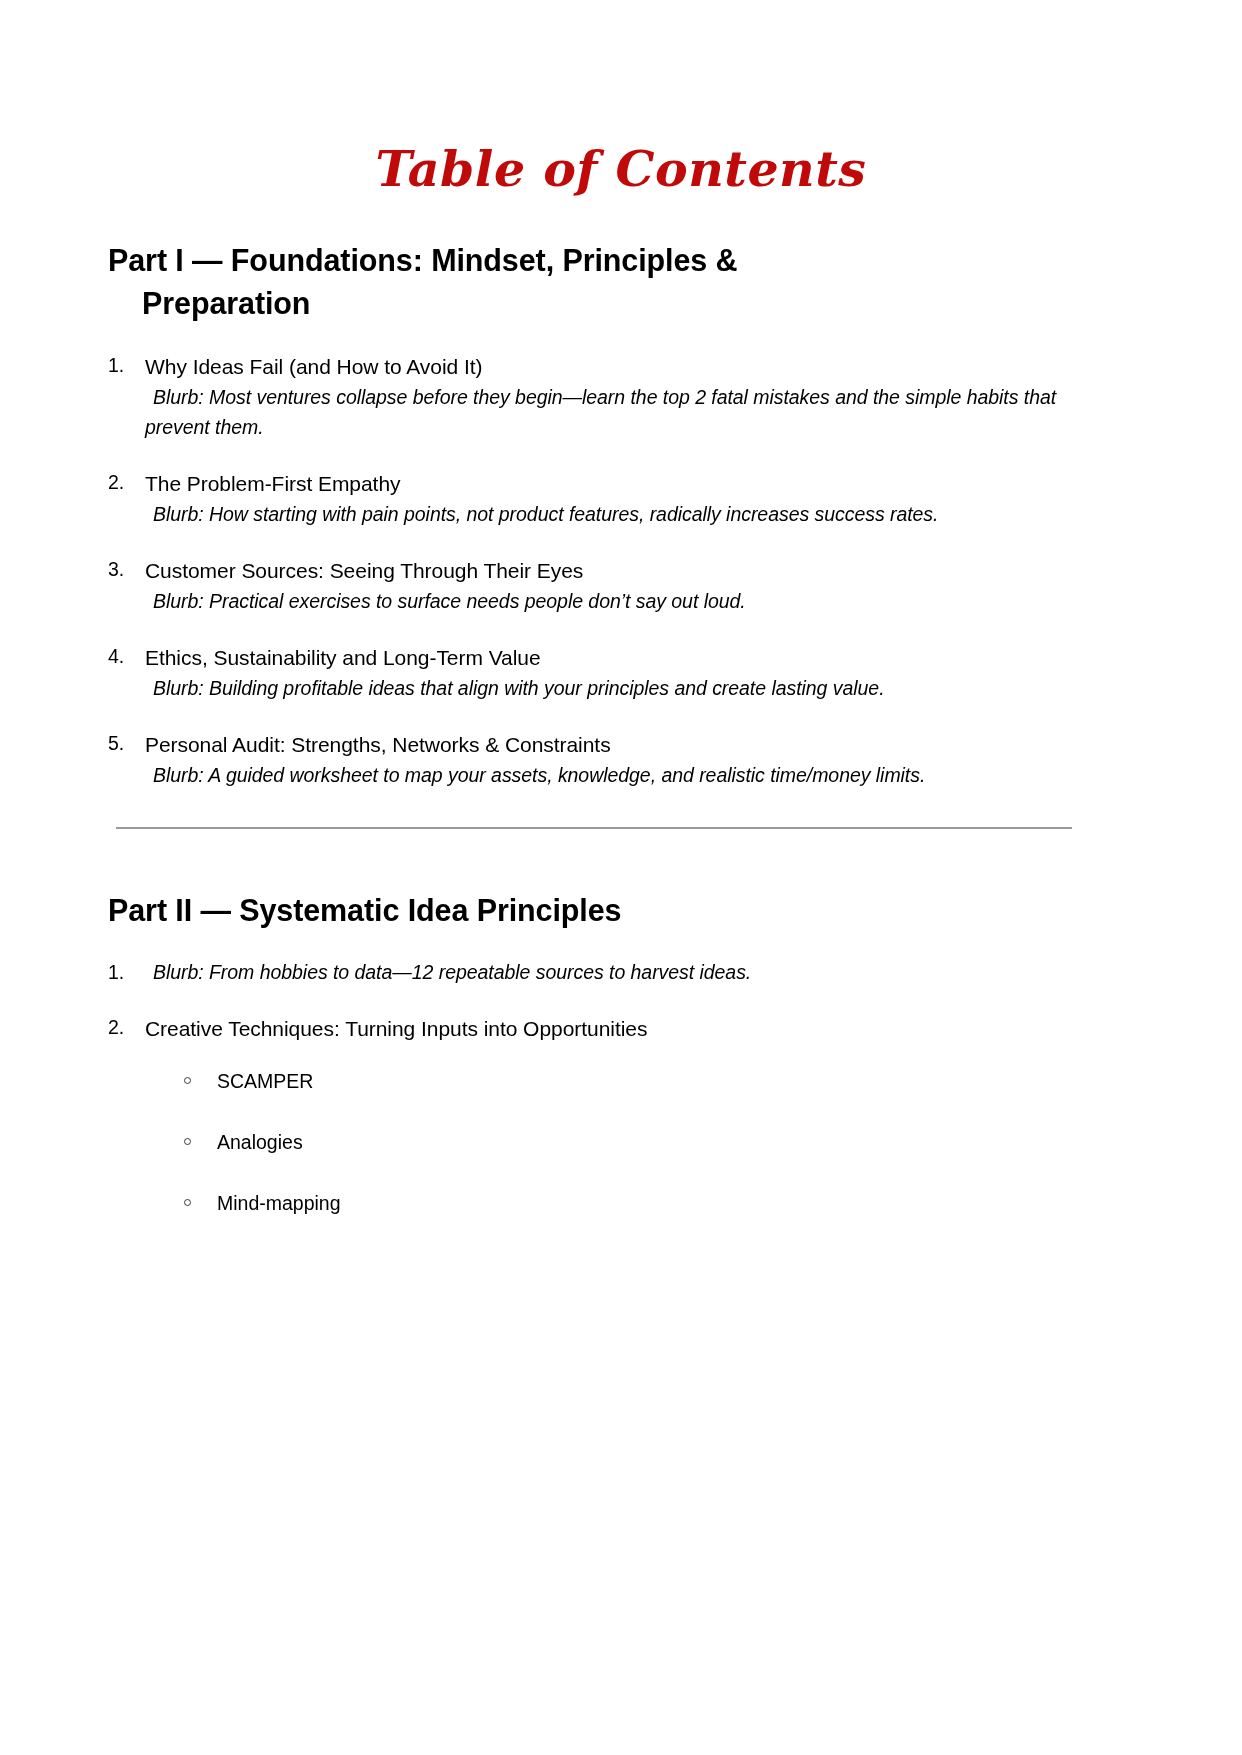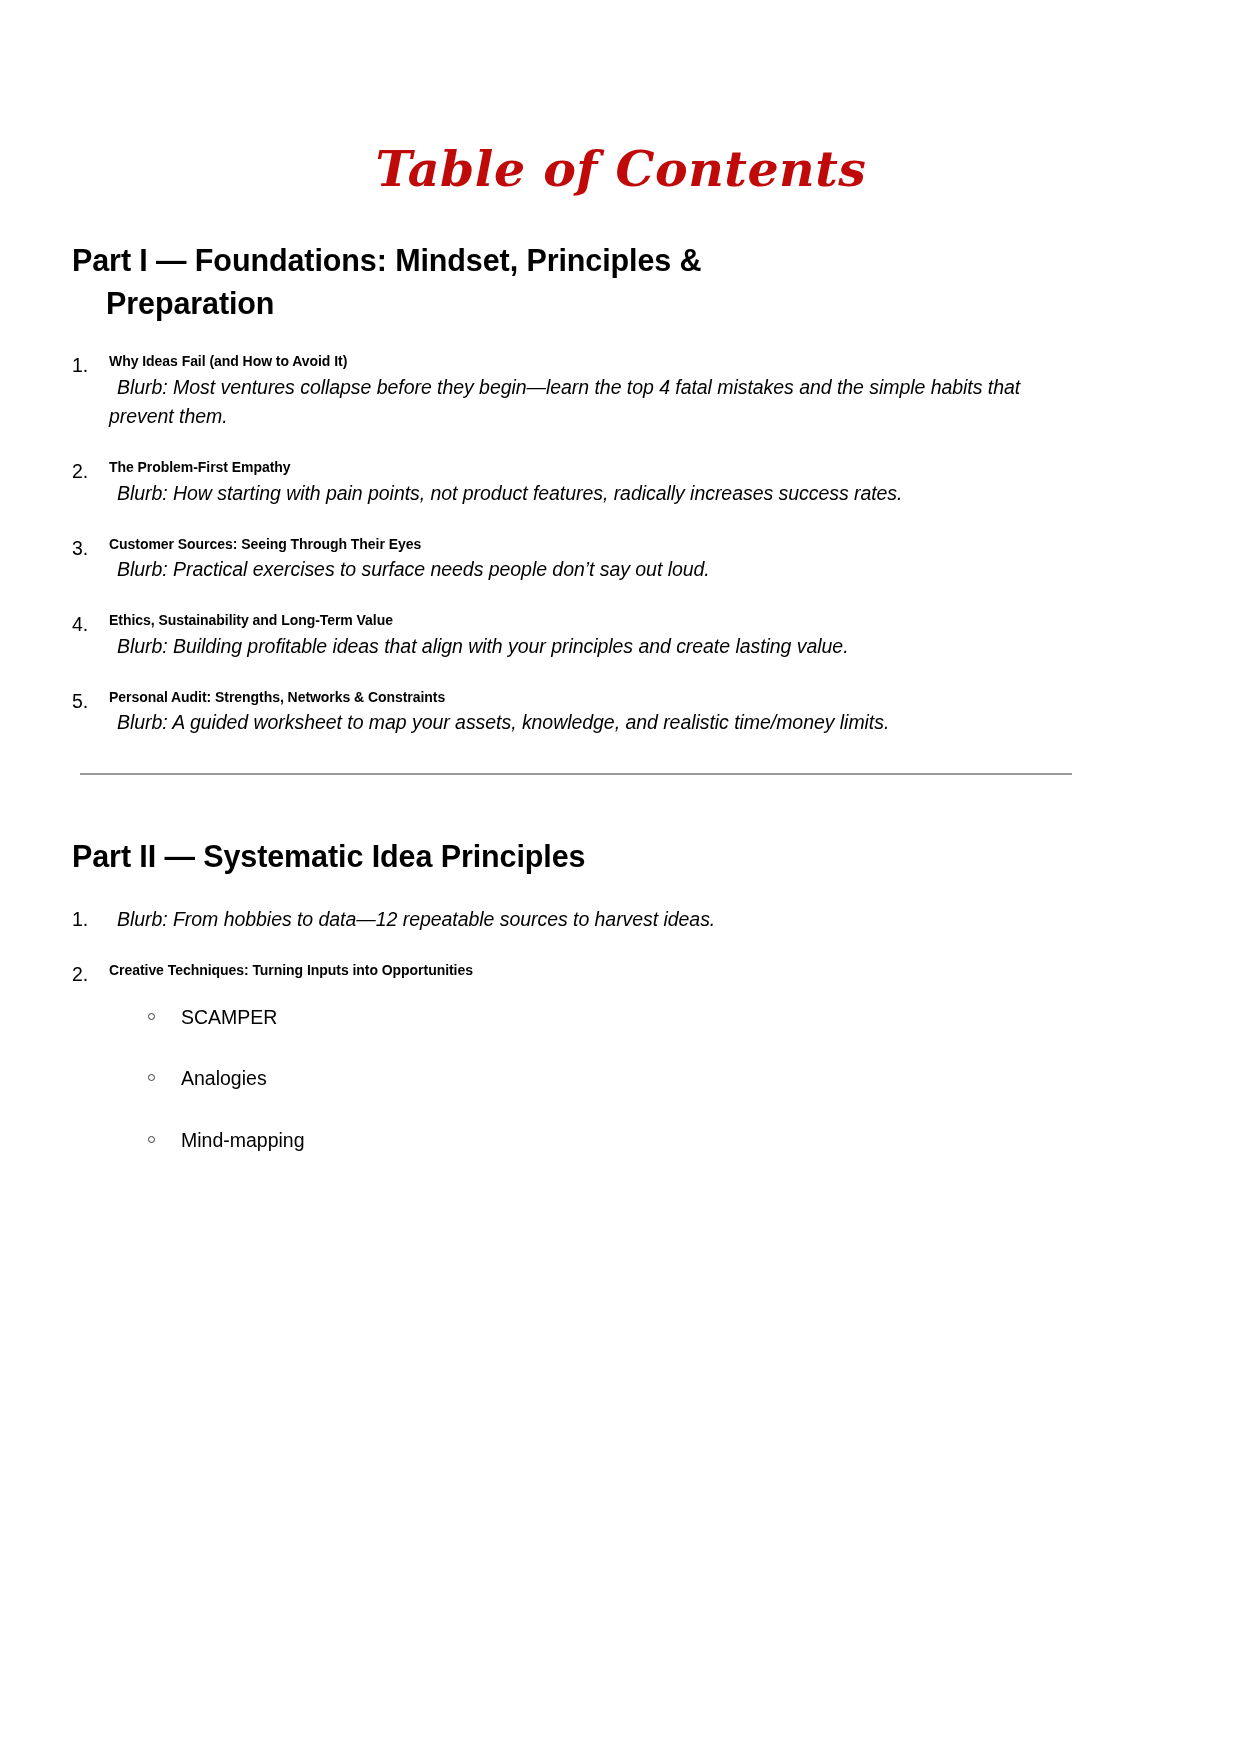--- a/index.html
+++ b/index.html
@@ -28,21 +28,21 @@
     font-weight: bold;
     font-style: italic;
     font-size: 49px;
     letter-spacing: 0.5px;
     color: #C00A0A;
     margin: 0;
     padding-top: 143px;
     line-height: 1.1;
   }
   .content {
-    padding-left: 72px;
+    padding-left: 108px;
     padding-right: 170px;
     margin-top: 42px;
   }
   .part-heading {
     font-family: "Liberation Sans", sans-serif;
     font-weight: bold;
     font-size: 30.5px;
     line-height: 1.42;
     color: #000000;
     margin: 0 0 0 0;
@@ -67,22 +67,22 @@
   ol.main-list > li .num {
     position: absolute;
     left: 0;
     top: 0;
     font-size: 19.5px;
     font-weight: normal;
     line-height: 1.52;
     color: #000;
   }
   .item-title {
-    font-size: 14px;
-    font-weight: bold;
+    font-size: 21px;
+    font-weight: normal;
     line-height: 1.52;
     color: #000;
     letter-spacing: -0.05px;
   }
   .item-blurb {
     font-size: 19.5px;
     font-style: italic;
     font-weight: normal;
     line-height: 1.5;
     color: #000;
@@ -133,21 +133,21 @@
     <section>
       <h2 class="part-heading">
         <span>Part I — Foundations: Mindset, Principles &amp;</span>
         <span class="wrap-indent">Preparation</span>
       </h2>
 
       <ol class="main-list">
         <li>
           <span class="num">1.</span>
           <div class="item-title">Why Ideas Fail (and How to Avoid It)</div>
-          <div class="item-blurb">Blurb: Most ventures collapse before they begin—learn the top 4 fatal mistakes and the simple habits that prevent them.</div>
+          <div class="item-blurb">Blurb: Most ventures collapse before they begin—learn the top 2 fatal mistakes and the simple habits that prevent them.</div>
         </li>
         <li>
           <span class="num">2.</span>
           <div class="item-title">The Problem-First Empathy</div>
           <div class="item-blurb">Blurb: How starting with pain points, not product features, radically increases success rates.</div>
         </li>
         <li>
           <span class="num">3.</span>
           <div class="item-title">Customer Sources: Seeing Through Their Eyes</div>
           <div class="item-blurb">Blurb: Practical exercises to surface needs people don’t say out loud.</div>

